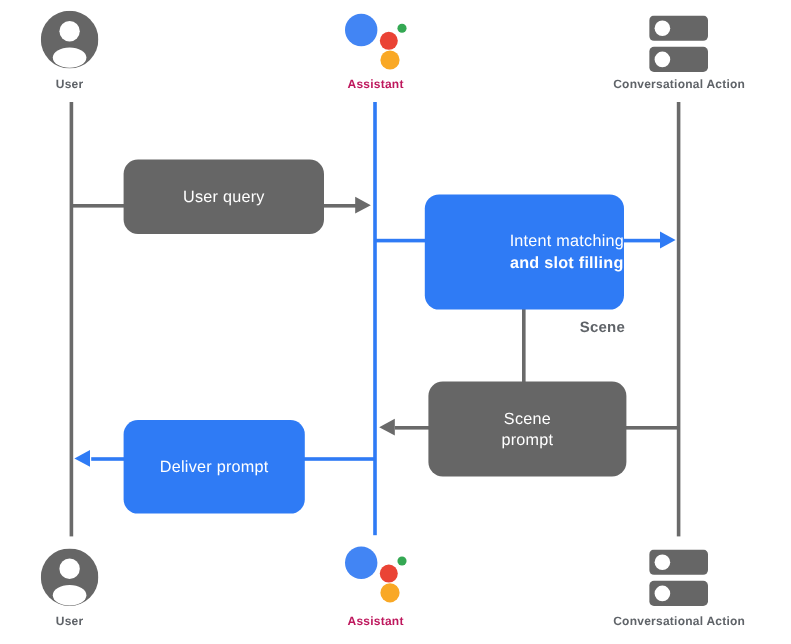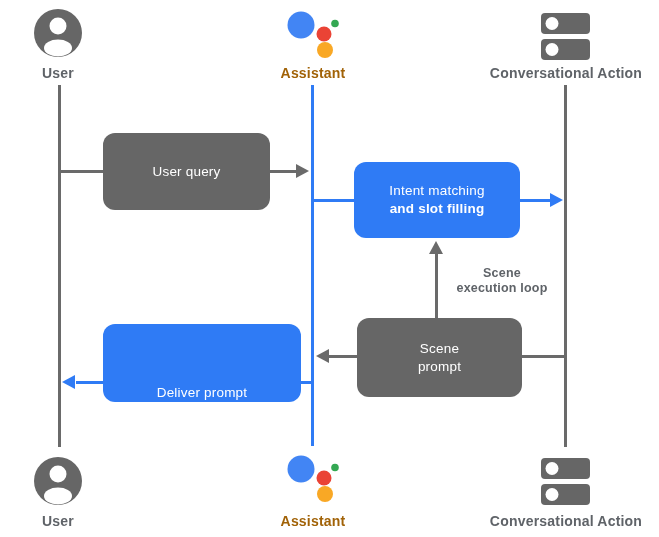--- a/index.html
+++ b/index.html
@@ -25,24 +25,24 @@
   
   .box{
     position:absolute;border-radius:12px;color:#ffffff;
     display:flex;align-items:center;justify-content:center;text-align:center;
     font-size:13.5px;font-weight:500;line-height:18px;letter-spacing:.2px;
   }
   .box.gray{background:#666666;}
   .box.blue{background:#2f7bf5;}
   
   .actor-label{
-    position:absolute;text-align:center;font-size:14px;font-weight:700;
+    position:absolute;text-align:center;font-size:10px;font-weight:700;
     color:#5f6368;letter-spacing:.2px;
   }
-  .actor-label.light{color:#a16207;}
+  .actor-label.light{color:#be185d;}
   
   .loop-label{
     position:absolute;text-align:center;font-size:12.5px;font-weight:700;
     color:#5f6368;line-height:15px;letter-spacing:.2px;
   }
 </style>
 </head>
 <body>
 
 <div id="canvas">
@@ -61,45 +61,44 @@
 
   <div class="vconn" style="left:435px;top:253px;height:66px;"></div>
   <div class="arr up" style="left:429px;top:241px;"></div>
 
   <div class="hline" style="left:329px;top:355px;width:236px;"></div>
   <div class="arr left" style="left:316px;top:349px;"></div>
 
   <div class="hline blue" style="left:76px;top:381px;width:237px;"></div>
   <div class="arr left blue" style="left:62px;top:375px;"></div>
 
-  <div class="box gray" style="left:103px;top:133px;width:167px;height:77px;">
+  <div class="box gray" style="left:103px;top:133px;width:167px;height:62px;">
     <span>User query</span>
   </div>
 
-  <div class="box blue" style="left:354px;top:162px;width:166px;height:76px;">
+  <div class="box blue" style="left:354px;top:162px;width:166px;height:96px;justify-content:flex-end;">
     <span>
       <span style="display:block;">Intent matching</span>
       <span style="display:block;font-weight:bold;">and slot filling</span>
     </span>
   </div>
 
   <div class="box gray" style="left:357px;top:318px;width:165px;height:79px;">
     <span>
       <span style="display:block;">Scene</span>
       <span style="display:block;">prompt</span>
     </span>
   </div>
 
-  <div class="box blue" style="left:103px;top:324px;width:198px;height:78px;align-items:flex-end;">
+  <div class="box blue" style="left:103px;top:350px;width:151px;height:78px;">
     <span>Deliver prompt</span>
   </div>
 
   <div class="loop-label" style="left:422px;top:266px;width:160px;">
     <span style="display:block;">Scene</span>
-    <span style="display:block;">execution loop</span>
   </div>
 
   <svg class="abs" style="left:34px;top:9px;" width="48" height="48" viewBox="0 0 48 48">
     <defs>
         <clipPath id="uc1">
           <circle cx="24" cy="24" r="24"></circle>
         </clipPath>
       </defs>
     <circle cx="24" cy="24" r="24" fill="#666666"></circle>
     <g clip-path="url(#uc1)">

